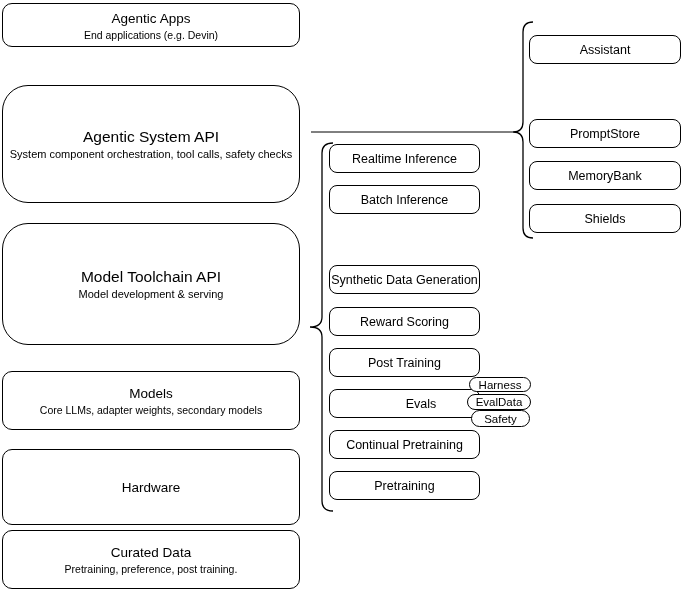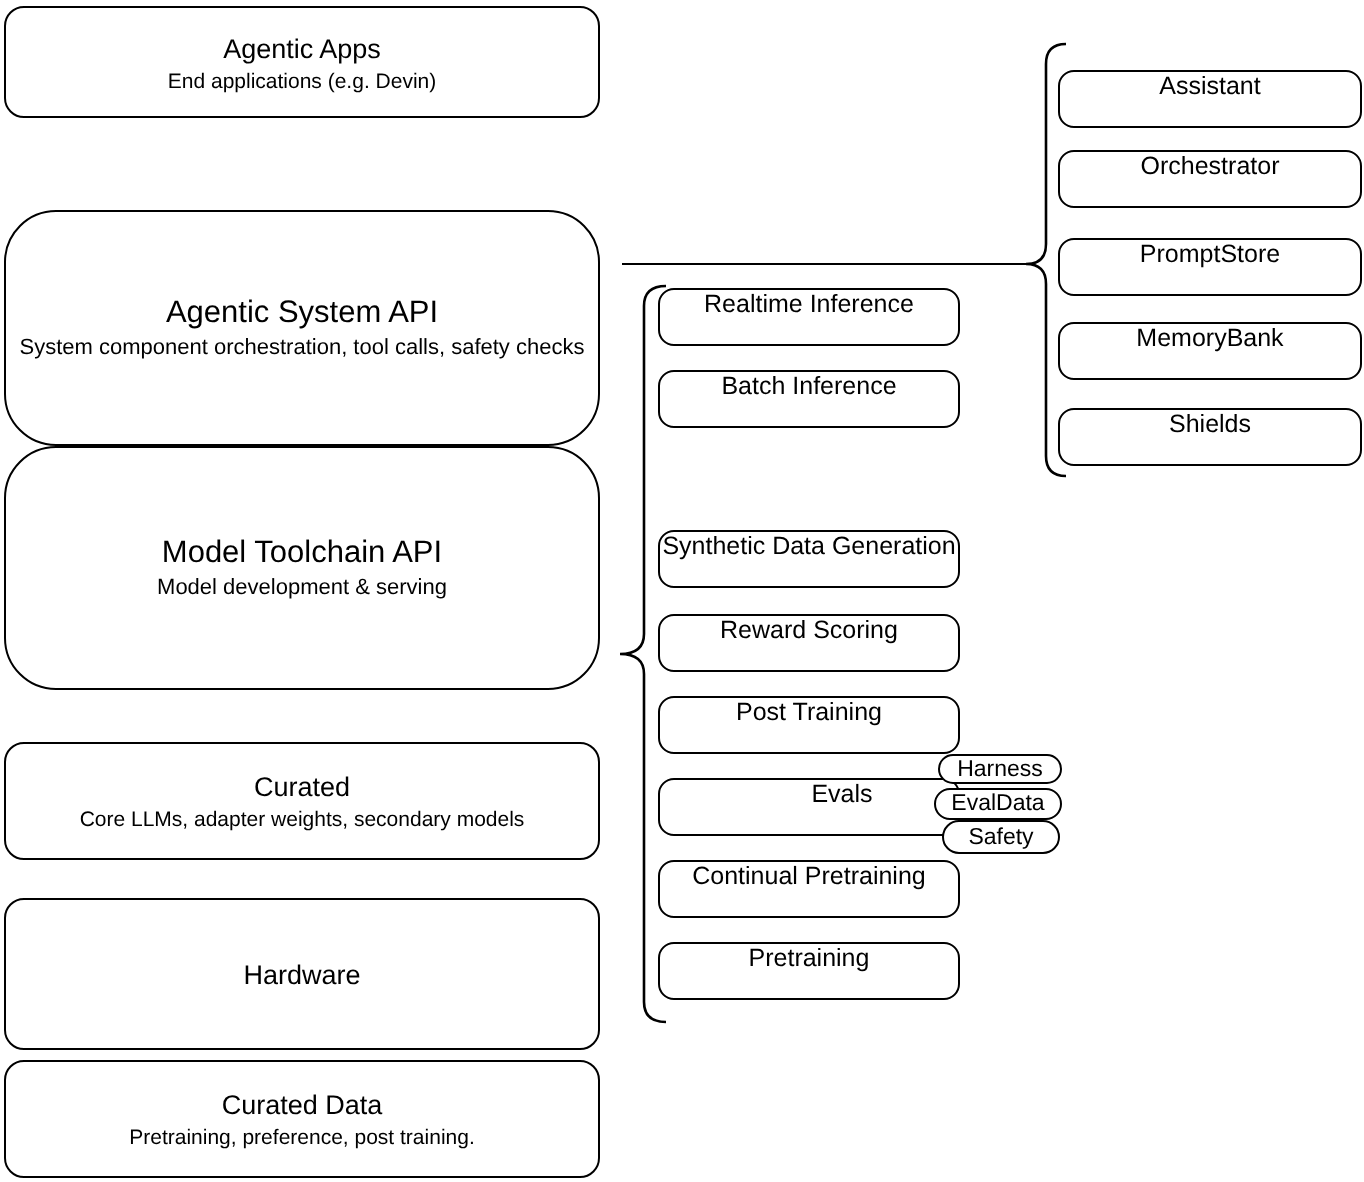--- a/index.html
+++ b/index.html
@@ -39,20 +39,21 @@
   .lbox.big .title { font-size: 15.5px; line-height: 21px; }
   .lbox.big .subtitle { font-size: 11px; line-height: 15px; }
   
   .mbox, .rbox {
     position: absolute;
     height: 29px;
     background: #fff;
     border: 1.5px solid #000;
     border-radius: 8px;
     display: flex;
+    align-items: center;
     justify-content: center;
     text-align: center;
     font-size: 12.5px;
     z-index: 2;
   }
   .mbox { left: 329px; width: 151px; }
   .rbox { left: 529px; width: 152px; }
   
   .pill {
     position: absolute;
@@ -71,37 +72,37 @@
 <body>
 
 <div class="canvas">
 
   <svg class="connectors" viewBox="0 0 682 591" xmlns="http://www.w3.org/2000/svg">
     <path d="M311 132 L513 132" fill="none" stroke="#000000" stroke-width="1"></path>
     <path d="M533 22 Q523 22 523 32 L523 122 Q523 132 513 132 Q523 132 523 142 L523 228 Q523 238 533 238" fill="none" stroke="#000000" stroke-width="1.3"></path>
     <path d="M333 143 Q322 143 322 153 L322 317 Q322 327 310 327 Q322 327 322 337 L322 501 Q322 511 333 511" fill="none" stroke="#000000" stroke-width="1.3"></path>
   </svg>
 
-  <div class="lbox" style="top:3px; height:56px;">
+  <div class="lbox" style="top:3px; height:44px;">
     <div class="title">Agentic Apps</div>
     <div class="subtitle">End applications (e.g. Devin)</div>
   </div>
 
-  <div class="lbox big" style="top:85px; height:118px;margin-top:20px;">
+  <div class="lbox big" style="top:85px; height:118px;">
     <div class="title">Agentic System API</div>
     <div class="subtitle">System component orchestration, tool calls, safety checks</div>
   </div>
 
   <div class="lbox big" style="top:223px; height:122px;">
     <div class="title">Model Toolchain API</div>
     <div class="subtitle">Model development &amp; serving</div>
   </div>
 
   <div class="lbox" style="top:371px; height:59px;">
-    <div class="title">Curated</div>
+    <div class="title">Models</div>
     <div class="subtitle">Core LLMs, adapter weights, secondary models</div>
   </div>
 
   <div class="lbox" style="top:449px; height:76px;">
     <div class="title">Hardware</div>
   </div>
 
   <div class="lbox" style="top:530px; height:59px;">
     <div class="title">Curated Data</div>
     <div class="subtitle">Pretraining, preference, post training.</div>
@@ -138,23 +139,20 @@
   <div class="pill" style="left:467px; top:394px; width:64px; height:16px;">
     <span>EvalData</span>
   </div>
   <div class="pill" style="left:471px; top:410px; width:59px; height:17px;">
     <span>Safety</span>
   </div>
 
   <div class="rbox" style="top:35px;">
     <span>Assistant</span>
   </div>
-  <div class="rbox" style="top:75px;">
-    <span>Orchestrator</span>
-  </div>
   <div class="rbox" style="top:161px;">
     <span>MemoryBank</span>
   </div>
   <div class="rbox" style="top:119px;">
     <span>PromptStore</span>
   </div>
   <div class="rbox" style="top:204px;">
     <span>Shields</span>
   </div>
 

